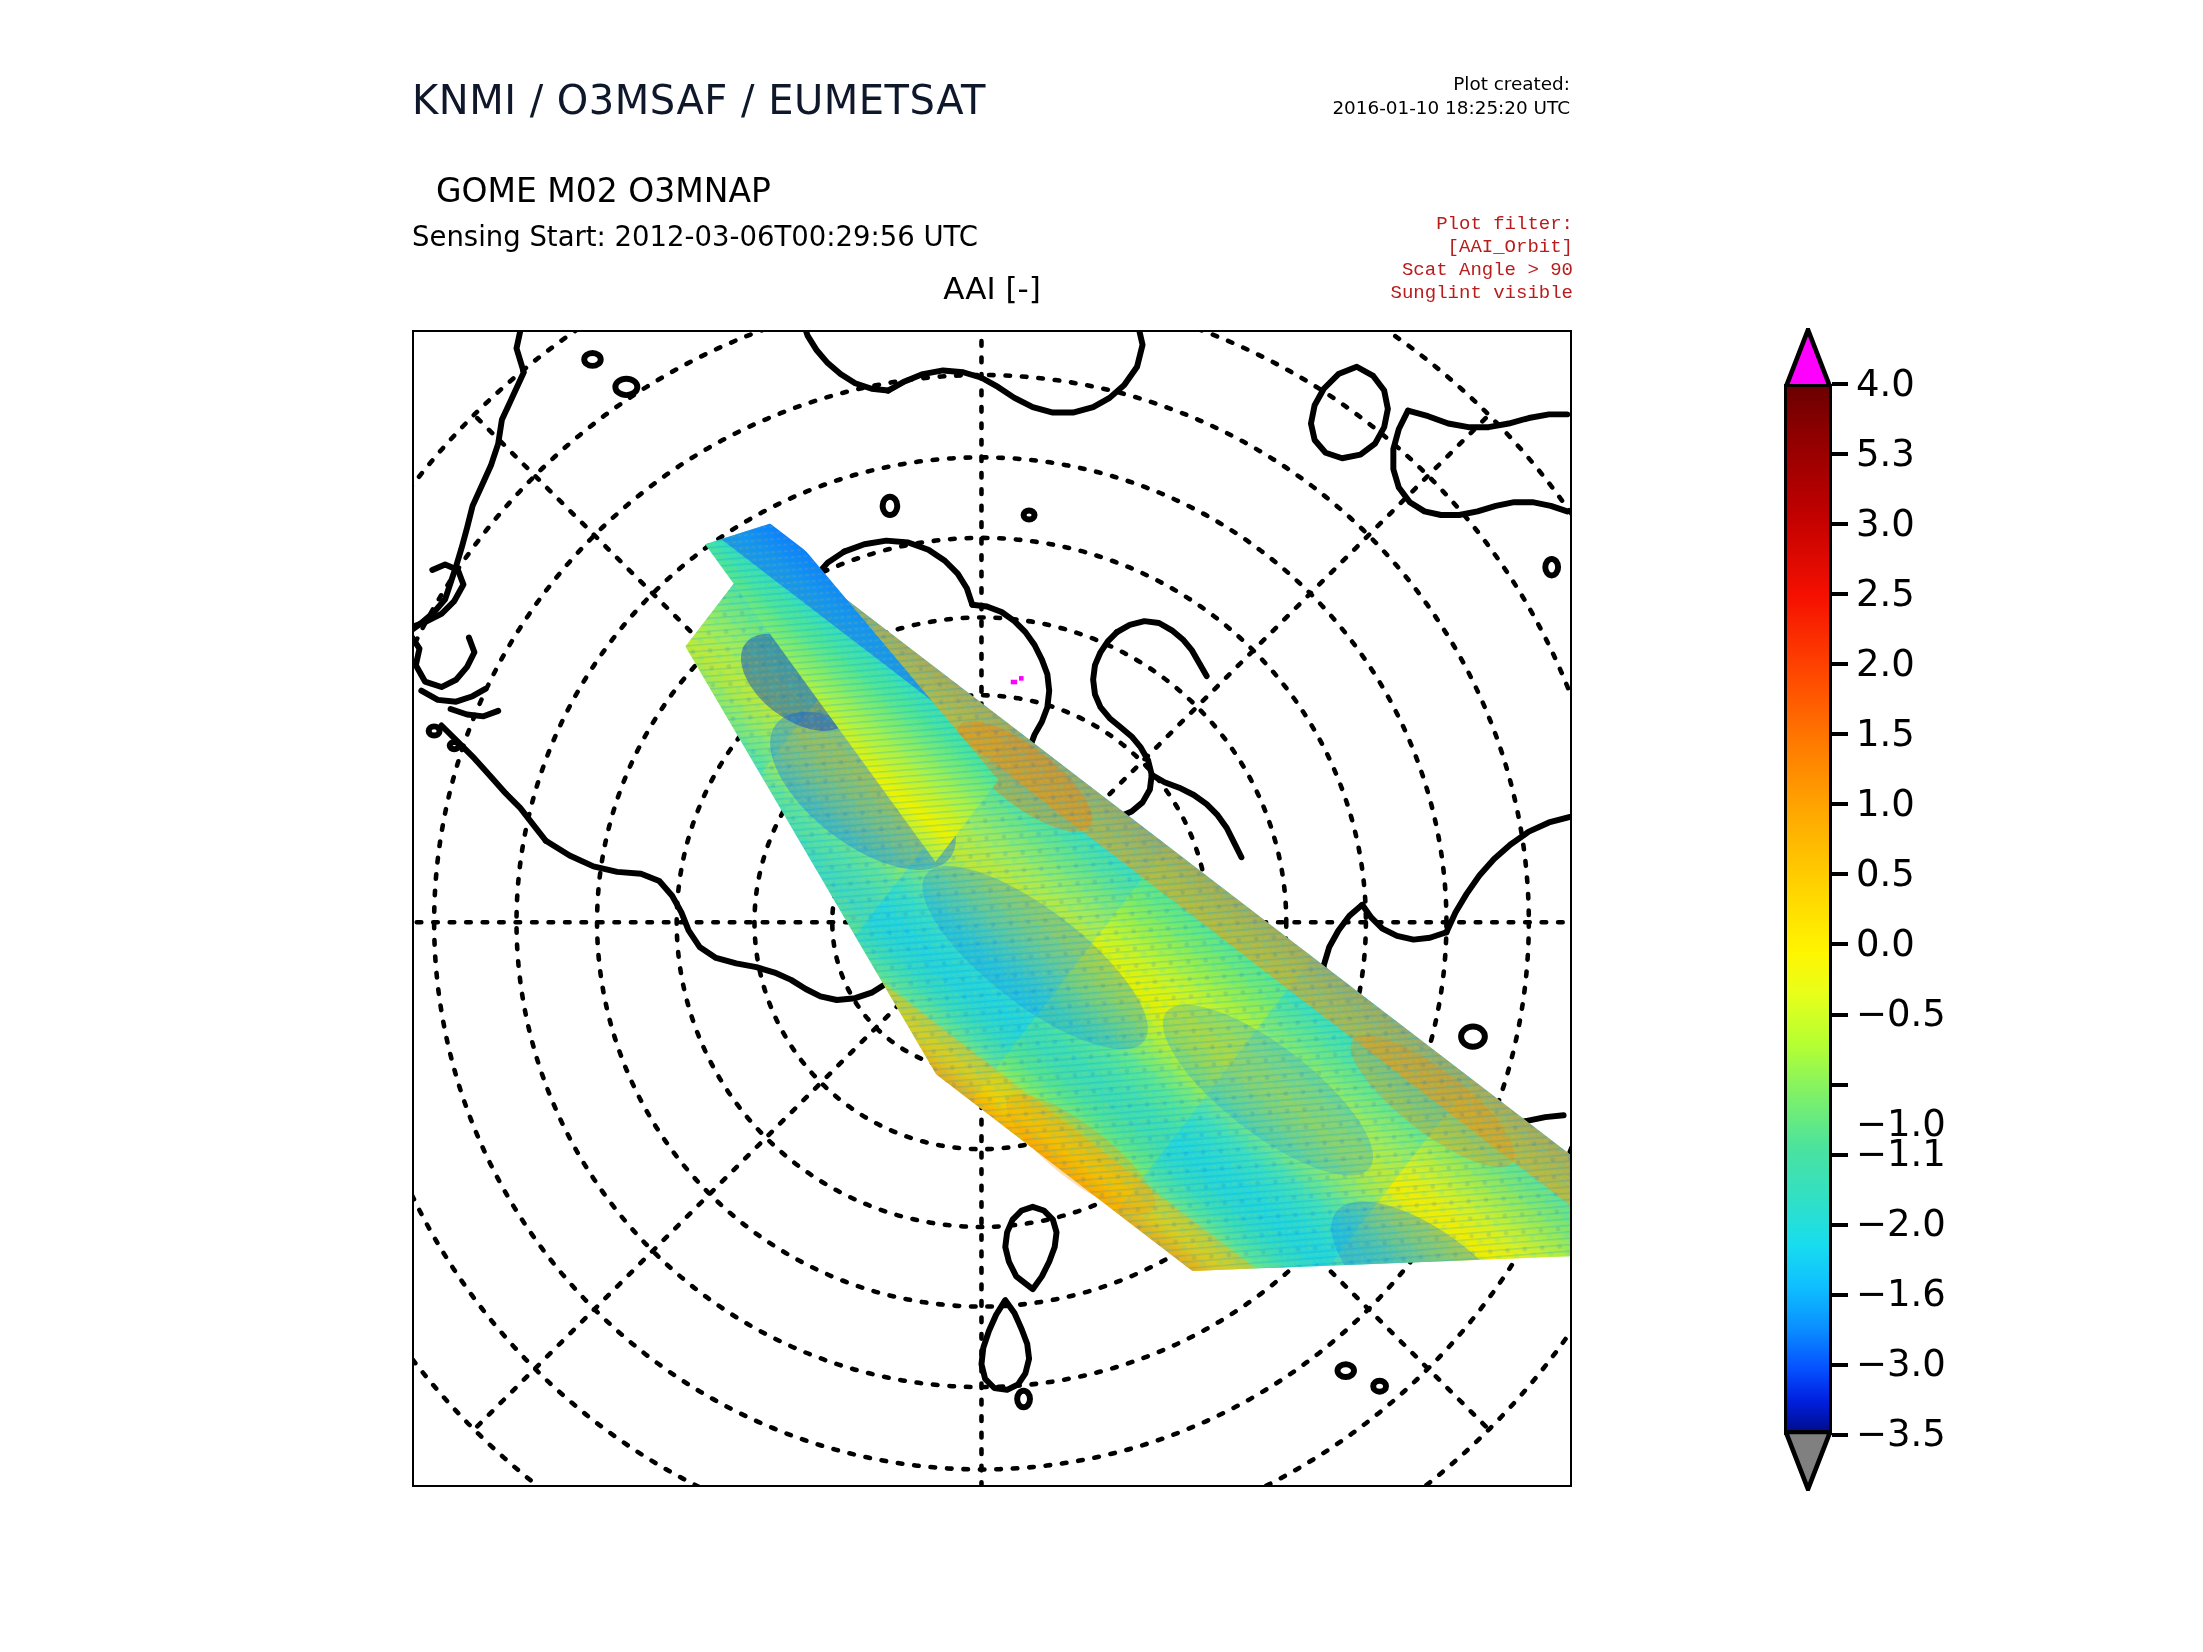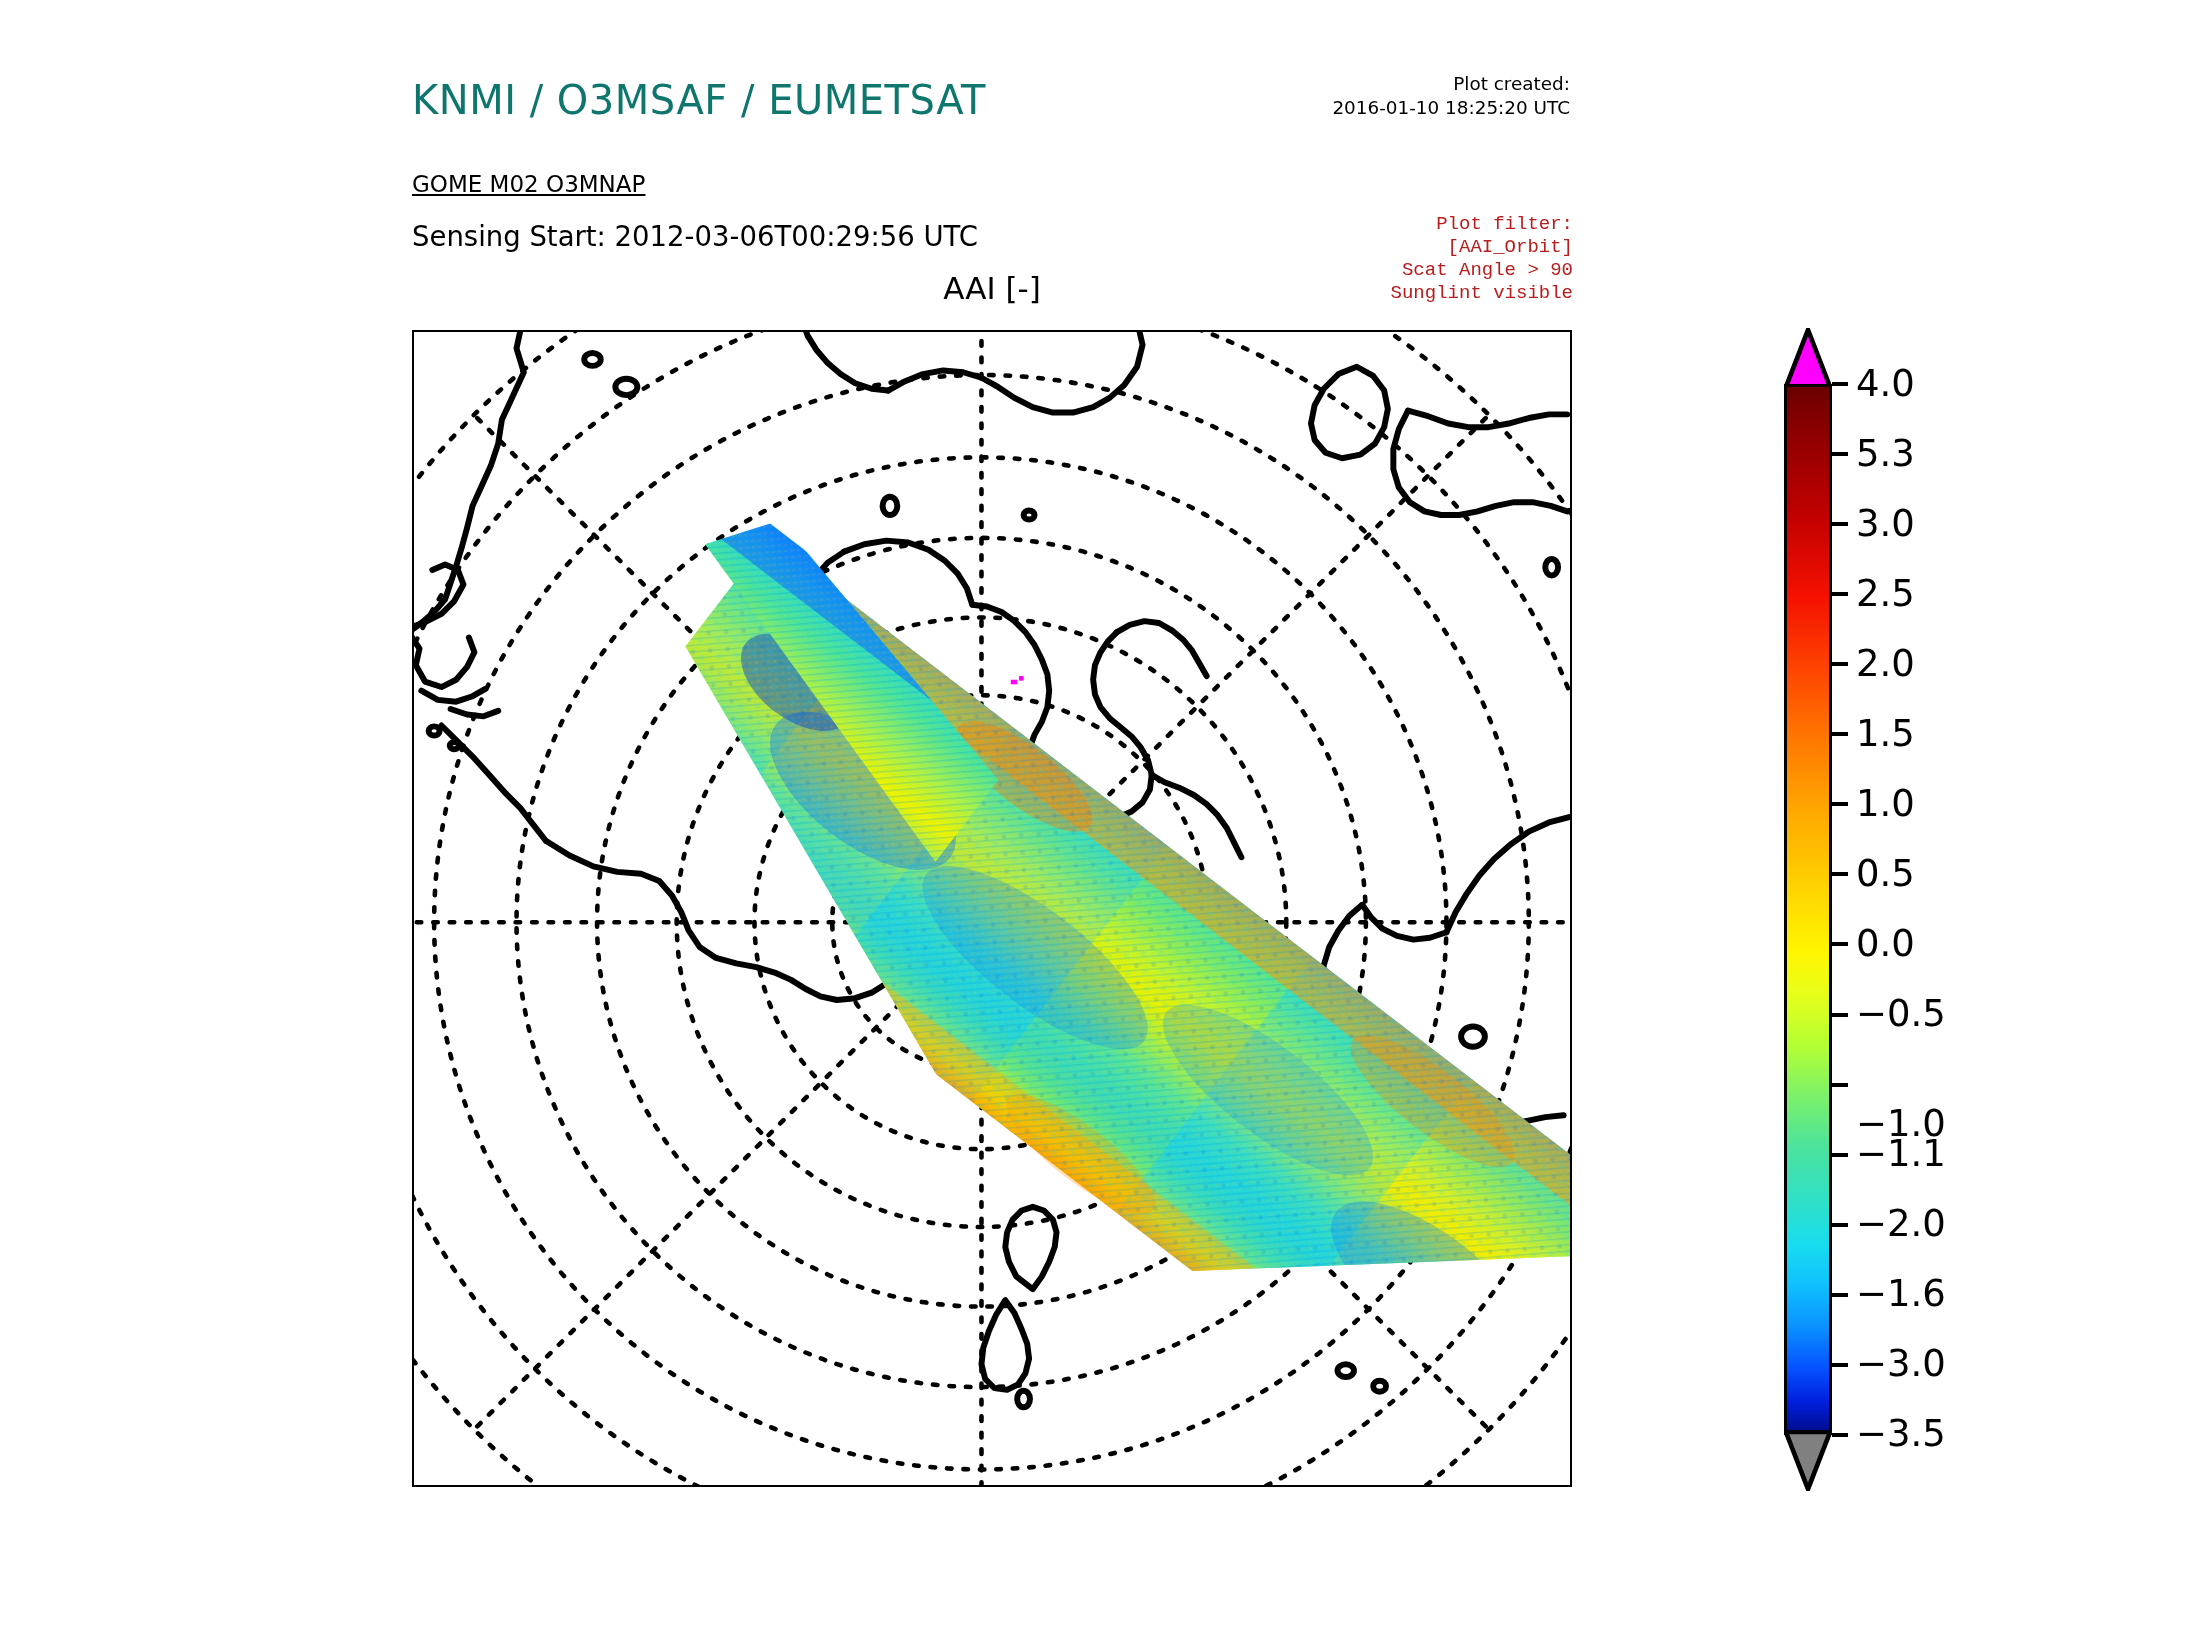--- a/index.html
+++ b/index.html
@@ -2,23 +2,23 @@
 <html style="font-size:14.7px"><head>
 <meta charset="utf-8">
 <style>
   html,body{margin:0;padding:0;background:#ffffff;}
   body{width:2204px;height:1653px;position:relative;overflow:hidden;
        font-family:"DejaVu Sans","Liberation Sans",sans-serif;color:#000;}
 
   .abs{position:absolute;}
 
   
-  #org-title{left:412px;top:77px;font-size:40px;color:#0f766e;letter-spacing:0.5px;white-space:nowrap;}
+  #org-title{left:412px;top:77px;font-size:40px;color:#0f172a;letter-spacing:0.5px;white-space:nowrap;}
   #plot-created-block{left:1313px;top:72px;width:257px;text-align:right;font-size:18.4px;line-height:24px;}
-  #instrument-line{left:412px;top:171px;font-size:23px;white-space:nowrap;text-decoration:underline;}
+  #instrument-line{left:436px;top:171px;font-size:33px;white-space:nowrap;}
   #sensing-line{left:412px;top:220px;font-size:27.5px;white-space:nowrap;}
   #plot-title{left:412px;top:270px;width:1160px;text-align:center;font-size:31px;}
 
   #filter-block{left:1286px;top:213px;width:287px;text-align:right;color:#b91c1c;
                 font-size:19px;line-height:23px;font-family:Liberation Mono, monospace;}
 
   
   #map-frame{left:412px;top:330px;width:1160px;height:1157px;
              border:2.8px solid #000;box-sizing:border-box;background:#fff;overflow:hidden;}
   #map-svg{position:absolute;left:0;top:0;width:100%;height:100%;}

